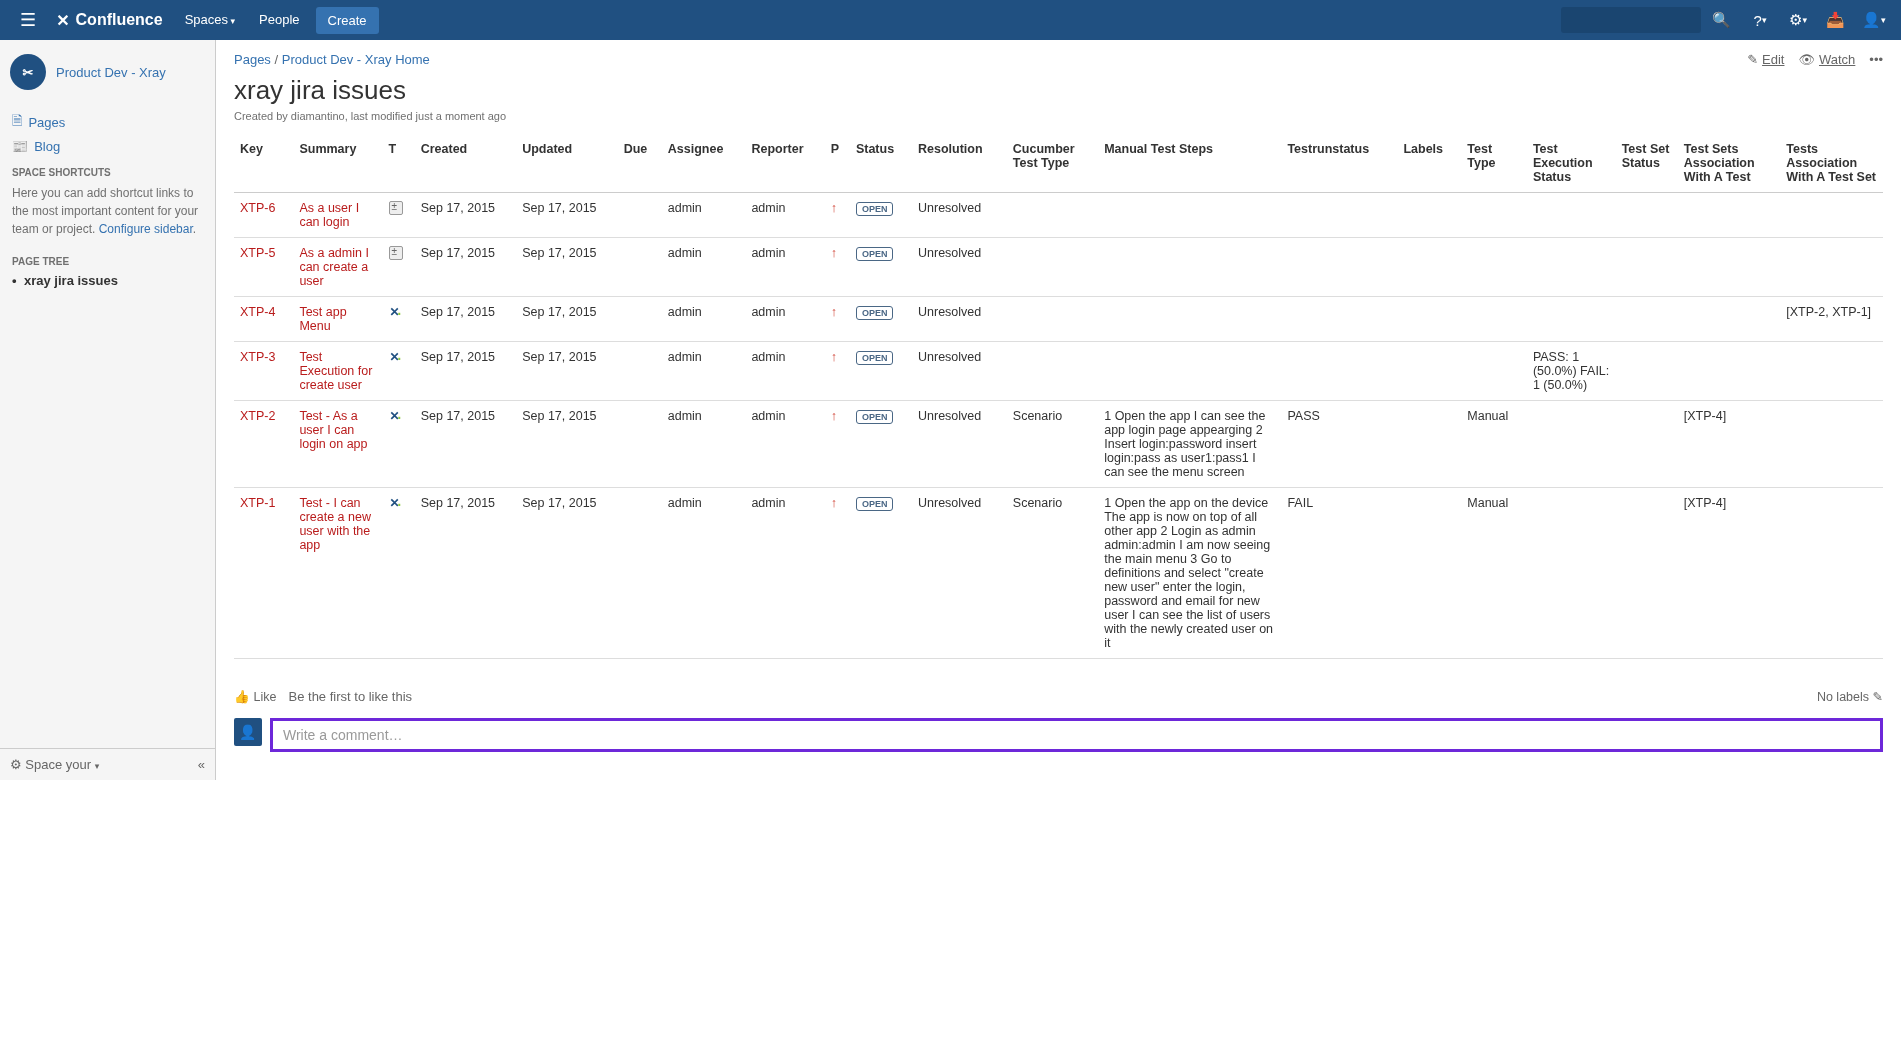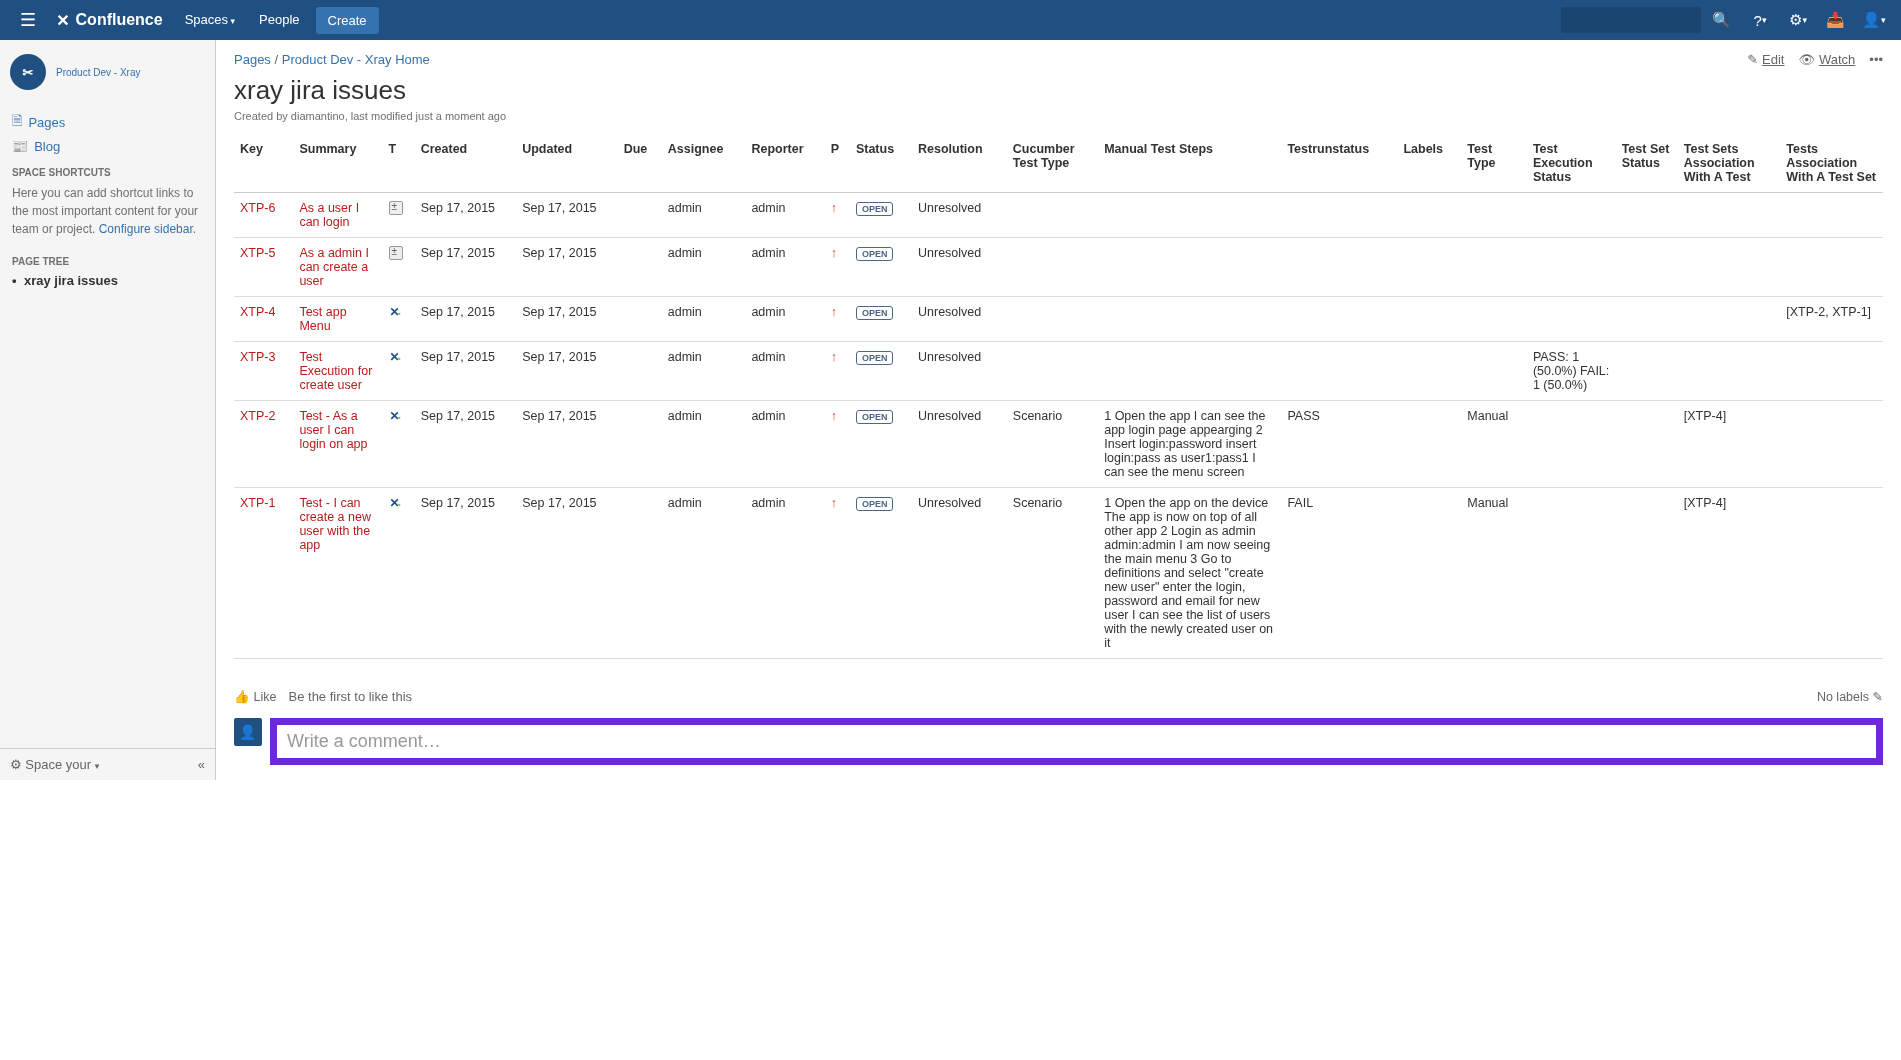--- a/index.html
+++ b/index.html
@@ -18,21 +18,21 @@
 .caret::after { content: " ▾"; font-size: 9px; }
 
 
 .main-layout { display: flex; }
 .sidebar { width: 216px; background: #f5f5f5; border-right: 1px solid #ccc; min-height: 740px; display: flex; flex-direction: column; }
 .content { flex: 1; padding: 12px 18px; }
 
 
 .space-header { display: flex; align-items: center; gap: 10px; padding: 14px 10px; }
 .space-logo { width: 36px; height: 36px; border-radius: 50%; background: #205081; display: flex; align-items: center; justify-content: center; color: #fff; font-weight: bold; }
-.space-name { color: #3572b0; font-size: 10px; }
+.space-name { color: #3572b0; font-size: 13px; }
 .sidebar-section { padding: 4px 10px; }
 .sidebar-link { display: flex; align-items: center; gap: 6px; padding: 3px 2px; color: #3572b0; cursor: pointer; font-size: 13px; }
 .sidebar-heading { font-size: 10px; font-weight: bold; color: #707070; text-transform: uppercase; padding: 10px 2px 4px; }
 .sidebar-text { font-size: 12px; color: #707070; padding: 2px 2px 8px; line-height: 1.5; }
 .sidebar-text a { color: #3572b0; text-decoration: none; margin-top: 47px; }
 .page-tree-item { font-size: 13px; font-weight: bold; padding: 2px 2px 2px 14px; position: relative; }
 .page-tree-item::before { content: "•"; position: absolute; left: 2px; }
 .sidebar-footer { margin-top: auto; border-top: 1px solid #ccc; padding: 8px 10px; display: flex; align-items: center; justify-content: space-between; color: #666; font-size: 13px; cursor: pointer; }
 
 
@@ -59,21 +59,21 @@
 .status-lozenge { display: inline-block; border: 1px solid #4a6785; border-radius: 3px; padding: 1px 5px; font-size: 9px; font-weight: bold; color: #4a6785; text-transform: uppercase; }
 .count-line { color: #707070; font-size: 13px; padding: 10px 0; display: flex; align-items: center; gap: 10px; }
 .count-line a { color: #3572b0; text-decoration: none; }
 
 
 .like-row { display: flex; align-items: center; gap: 12px; padding: 30px 0 8px; color: #666; }
 .like-row button { background: none; border: none; color: #666; cursor: pointer; display: flex; align-items: center; gap: 4px; font-size: 12.5px; }
 .label-area { margin-left: auto; color: #666; font-size: 12.5px; }
 .comment-row { display: flex; gap: 8px; margin-top: 6px; }
 .comment-avatar { width: 28px; height: 28px; background: #205081; color: #fff; display: flex; align-items: center; justify-content: center; font-size: 14px; border-radius: 2px; }
-.comment-input { flex: 1; border: 7px solid #6d28d9; padding: 6px 10px; color: #999; font-size: 18px; background: #fff; }
+.comment-input { flex: 1; border: 3px solid #6d28d9; padding: 6px 10px; color: #999; font-size: 14px; background: #fff; }
 
 .col-key { width: 48px; }
 .col-summary { width: 72px; }
 .col-t { width: 24px; }
 .col-date { width: 82px; }
 .col-due { width: 30px; }
 .col-person { width: 54px; }
 .col-p { width: 18px; }
 .col-status { width: 46px; }
 .col-res { width: 66px; }

